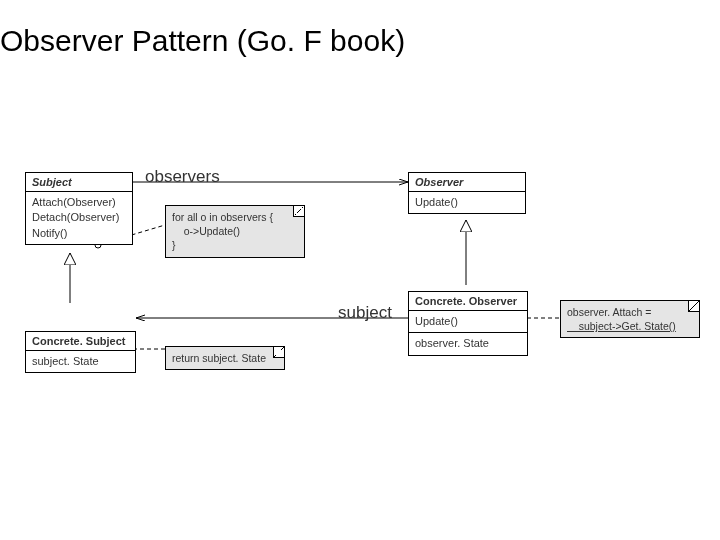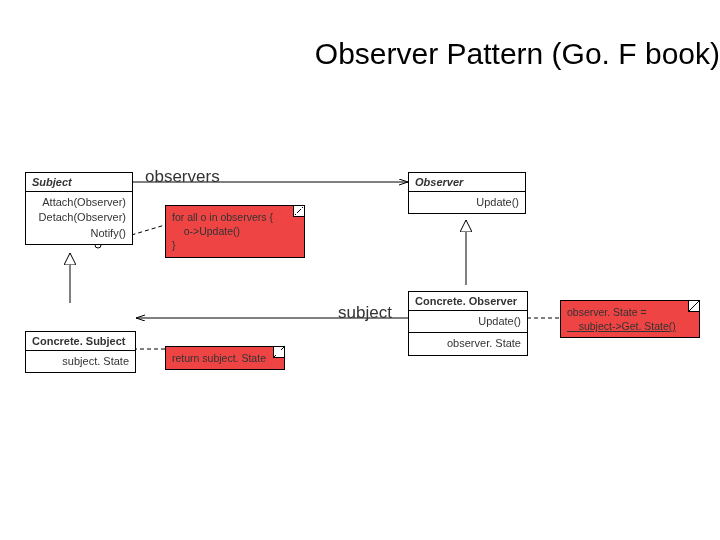--- a/index.html
+++ b/index.html
@@ -6,22 +6,22 @@
   body {
     width: 720px;
     height: 540px;
     background: #fff;
     font-family: Arial, Helvetica, sans-serif;
     position: relative;
     overflow: hidden;
   }
   .title {
     font-size: 30px;
-    text-align: right;
-    padding-top: 37px;
+    text-align: left;
+    padding-top: 24px;
     color: #000;
   }
   .canvas {
     position: absolute;
     top: 0; left: 0;
     width: 576px; height: 540px;
   }
   .uml-box {
     position: absolute;
     border: 1px solid #000;
@@ -33,27 +33,26 @@
     font-weight: bold;
     font-style: italic;
     padding: 3px 6px;
     border-bottom: 1px solid #000;
   }
   .uml-title.plain { font-style: normal; }
   .uml-section {
     padding: 3px 6px;
     border-bottom: 1px solid #000;
     line-height: 1.4;
-    text-align: right;
   }
   .uml-section:last-child { border-bottom: none; }
   .note {
     position: absolute;
     border: 1px solid #000;
-    background: #ef4444;
+    background: #e5e5e5;
     font-size: 10.5px;
     color: #333;
     padding: 4px 6px;
     line-height: 1.35;
   }
   .note::after {
     content: "";
     position: absolute;
     top: 0; right: 0;
     width: 10px; height: 10px;
@@ -140,20 +139,20 @@
     <div>for all o in observers {</div>
     <div style="white-space:pre;">    o-&gt;Update()</div>
     <div>}</div>
   </div>
 
   <div class="note" style="left:165px; top:338px; width:120px;margin-top:8px;">
     <div>return subject. State</div>
   </div>
 
   <div class="note" style="left:560px; top:300px; width:140px;">
-    <div>observer. State =</div>
+    <div>observer. Attach =</div>
     <div style="white-space:pre;text-decoration:underline;">    subject-&gt;Get. State()</div>
   </div>
 
   <div class="label" style="left:145px; top:167px;">observers</div>
   <div class="label" style="left:338px; top:303px;">subject</div>
 
 </div>
 
 </body></html>

